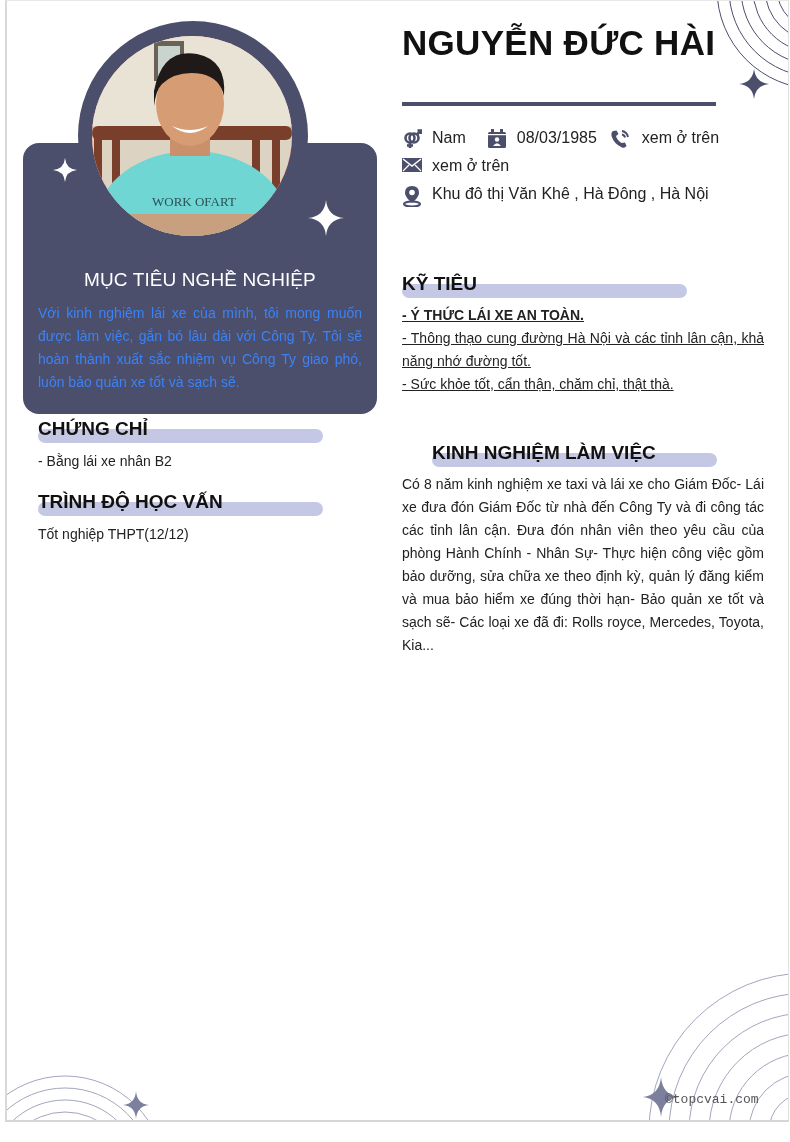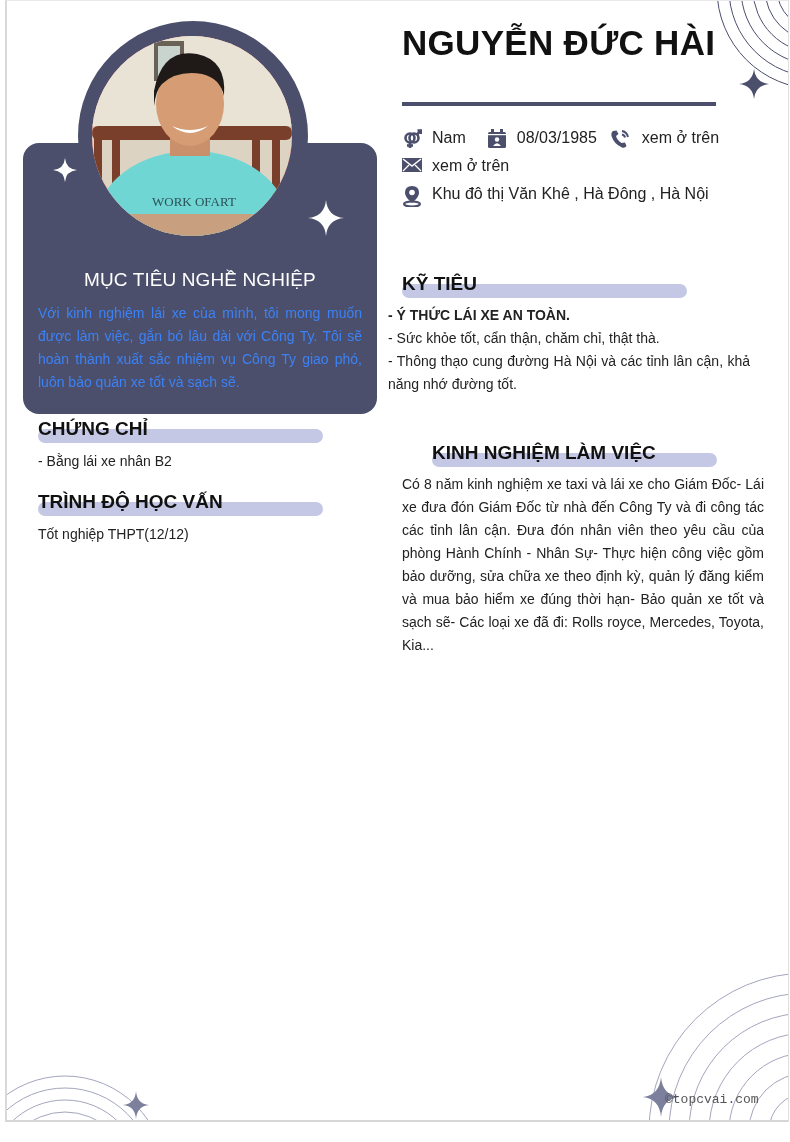--- a/index.html
+++ b/index.html
@@ -176,24 +176,24 @@
         <ellipse cx="10" cy="19" rx="8" ry="2.5" fill="none" stroke="#4b4f6c" stroke-width="2"></ellipse>
       </svg>
       <span>Khu đô thị Văn Khê , Hà Đông , Hà Nội</span>
     </span>
   </div>
 
   <div class="sec-head" style="left:395px;top:271px;width:285px;">
     <div class="bar" style="width:285px;"></div>
     <div class="label">KỸ TIÊU</div>
   </div>
-  <div class="body-text justify" style="left:381px;top:303px;width:362px;">
+  <div class="body-text justify" style="left:395px;top:303px;width:362px;text-decoration:underline;">
     <div class="skill-bold">- Ý THỨC LÁI XE AN TOÀN.</div>
+    <div>- Thông thạo cung đường Hà Nội và các tỉnh lân cận, khả năng nhớ đường tốt.</div>
     <div>- Sức khỏe tốt, cẩn thận, chăm chỉ, thật thà.</div>
-    <div>- Thông thạo cung đường Hà Nội và các tỉnh lân cận, khả năng nhớ đường tốt.</div>
   </div>
 
   <div class="sec-head" style="left:395px;top:440px;width:285px;margin-left:30px;">
     <div class="bar" style="width:285px;"></div>
     <div class="label">KINH NGHIỆM LÀM VIỆC</div>
   </div>
   <div class="body-text justify" style="left:395px;top:472px;width:362px;">Có 8 năm kinh nghiệm xe taxi và lái xe cho Giám Đốc- Lái xe đưa đón Giám Đốc từ nhà đến Công Ty và đi công tác các tỉnh lân cận. Đưa đón nhân viên theo yêu cầu của phòng Hành Chính - Nhân Sự- Thực hiện công việc gồm bảo dưỡng, sửa chữa xe theo định kỳ, quản lý đăng kiểm và mua bảo hiểm xe đúng thời hạn- Bảo quản xe tốt và sạch sẽ- Các loại xe đã đi: Rolls royce, Mercedes, Toyota, Kia...</div>
 
   <div class="watermark" style="left:658px;">©topcvai.com</div>
 </div>

